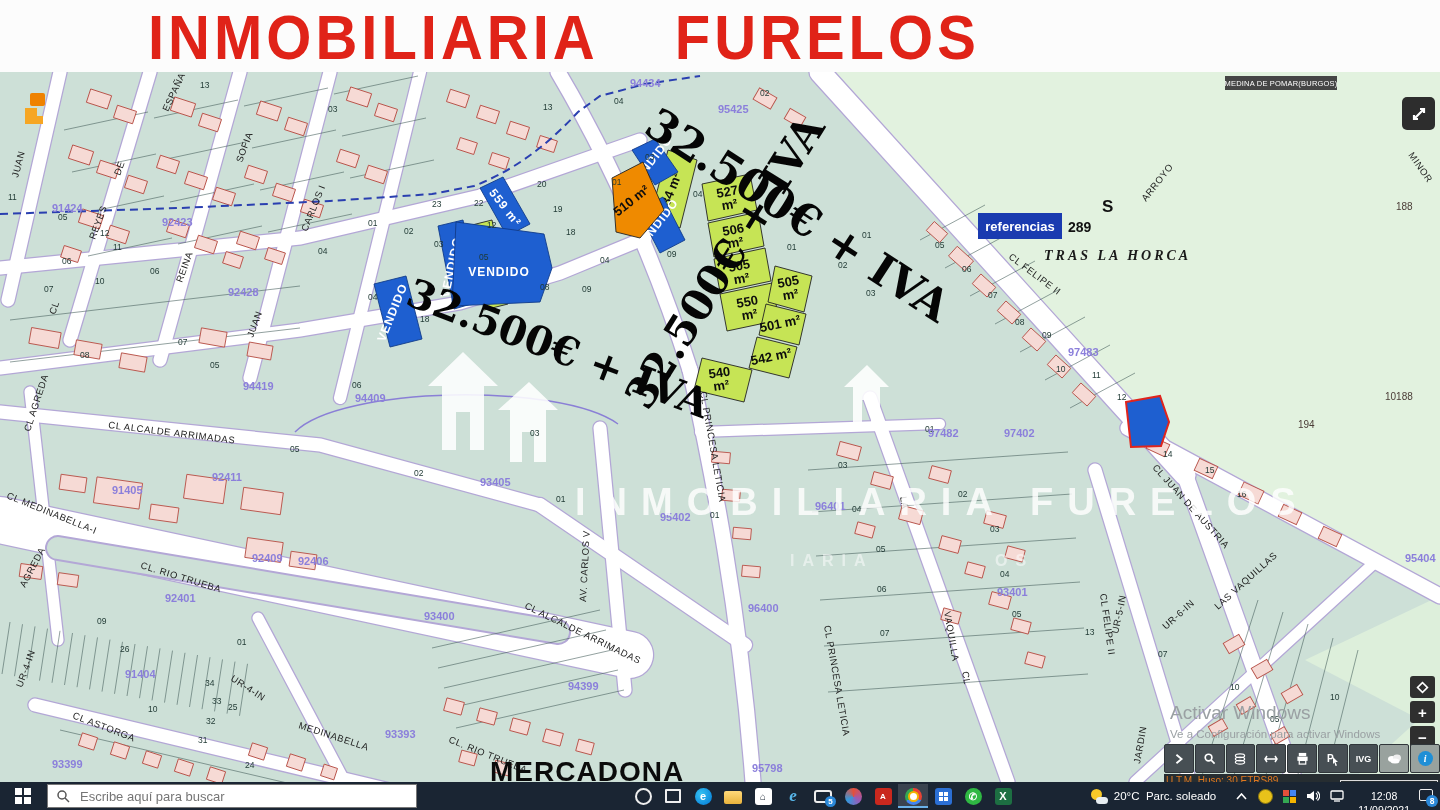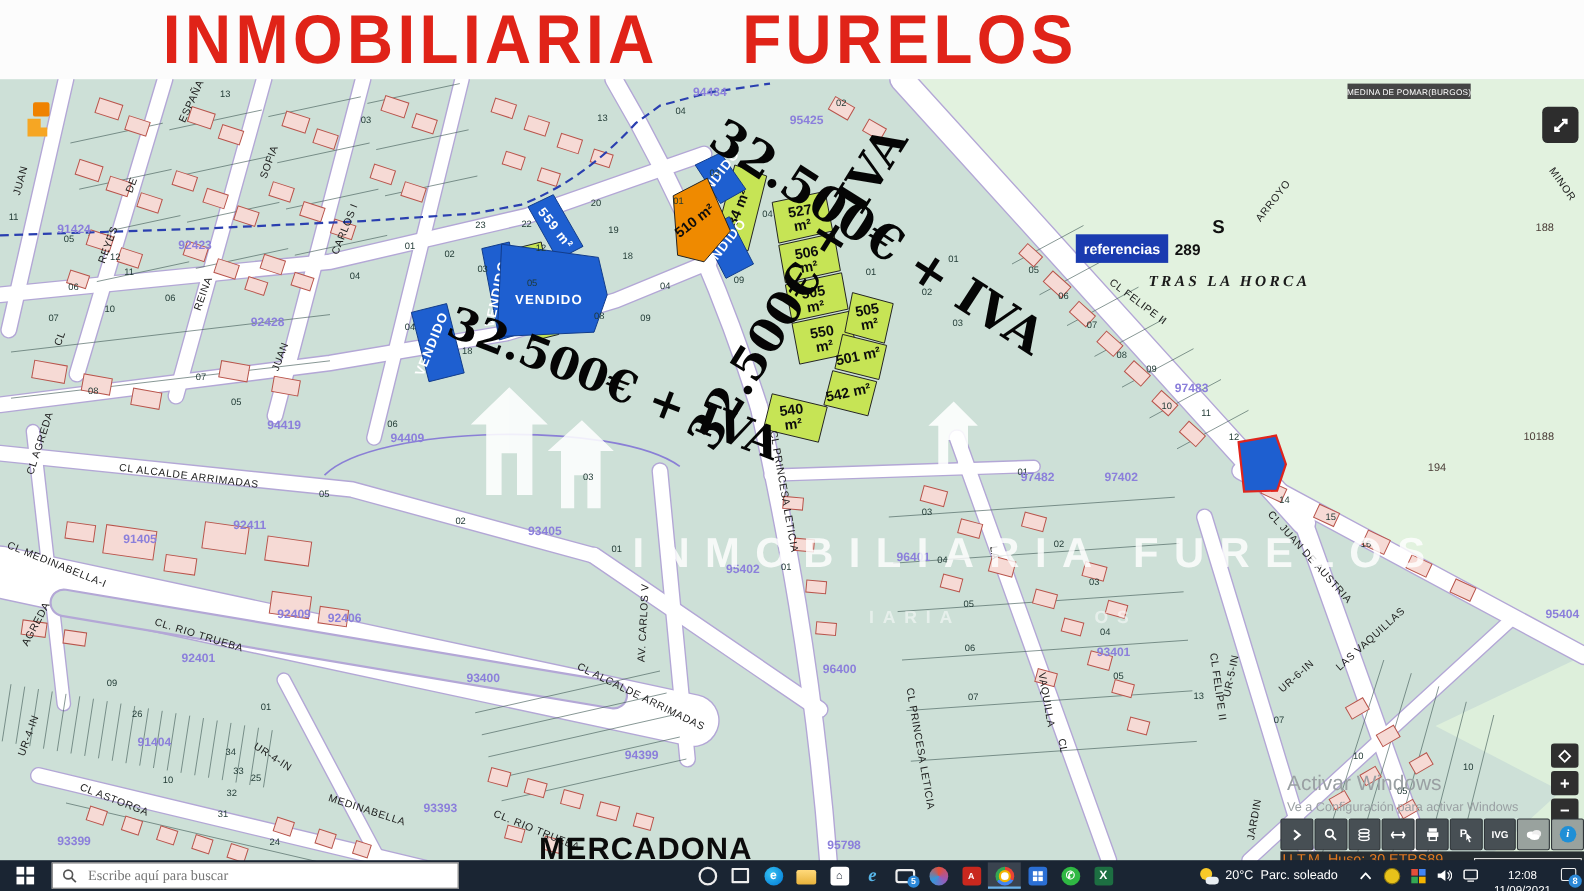--- a/index.html
+++ b/index.html
@@ -36,30 +36,30 @@
   #activar{left:1170px;top:702px;color:#9aa0a3;z-index:18;}
   #activar .l1{font-size:19px;}
   #activar .l2{font-size:11.5px;margin-top:4px;}
   
   #toolbar{left:1164px;top:744px;width:276px;height:38px;z-index:21;}
   #tb-row{display:flex;gap:1px;}
   .tbtn{width:29px;height:27px;background:#474f54;border:1px solid #30363a;border-radius:2px;
     display:flex;align-items:center;justify-content:center;color:#fff;font-size:9px;font-weight:bold;cursor:pointer;}
   .tbtn.lite{background:#99a29e;}
   #tb-strip{margin-top:1px;height:12px;background:#262d31;display:flex;align-items:center;}
-  #utm{color:#e07820;font-size:13px;white-space:nowrap;padding-left:2px;flex:1;}
+  #utm{color:#e07820;font-size:10px;white-space:nowrap;padding-left:2px;flex:1;}
   #scalebox{width:96px;height:10px;border:1px solid #dcdcdc;color:#fff;font-size:8px;display:flex;align-items:center;justify-content:center;margin-right:2px;margin-top:12px;}
   
   #taskbar{position:absolute;left:0;top:782px;width:1440px;height:28px;background:#1a2533;z-index:40;}
   #start{position:absolute;left:10px;top:5px;width:26px;height:18px;display:flex;align-items:center;justify-content:center;cursor:pointer;}
   #start .w{display:grid;grid-template-columns:7px 7px;grid-template-rows:7px 7px;gap:1.5px;}
   #start .w i{background:#fefefe;}
   #search{position:absolute;left:47px;top:2px;width:370px;height:24px;background:#fff;border:1px solid #777;
     display:flex;align-items:center;gap:8px;padding-left:8px;box-sizing:border-box;}
-  #search input{border:none;outline:none;font-size:13px;color:#333;width:300px;font-family:Liberation Serif, serif;background:transparent;}
+  #search input{border:none;outline:none;font-size:13px;color:#333;width:300px;font-family:Liberation Sans, sans-serif;background:transparent;}
   .tb-icon{position:absolute;top:2px;width:30px;height:24px;display:flex;align-items:center;justify-content:center;cursor:pointer;}
   .tb-icon.hl{background:rgba(255,255,255,.14);box-shadow:inset 0 -2px 0 #6ab1e8;}
   .glyph{width:17px;height:17px;border-radius:3px;display:flex;align-items:center;justify-content:center;
     font-size:11px;font-weight:bold;color:#fff;position:relative;}
   .g-cortana{border-radius:50%;border:2px solid #eee;width:13px;height:13px;background:transparent;}
   .g-view{background:transparent;border:2px solid #eee;width:12px;height:10px;border-radius:1px;}
   .g-edge{background:radial-gradient(circle at 35% 35%,#35c1f1,#0078d7);border-radius:50%;}
   .g-folder{background:linear-gradient(#ffd97a,#e8b33c);border-radius:2px;width:18px;height:13px;margin-top:2px;}
   .g-store{background:#fff;color:#1a2533;font-size:10px;}
   .g-ie{background:transparent;color:#57b5e8;font-size:17px;font-family:"Liberation Serif",serif;font-style:italic;}

